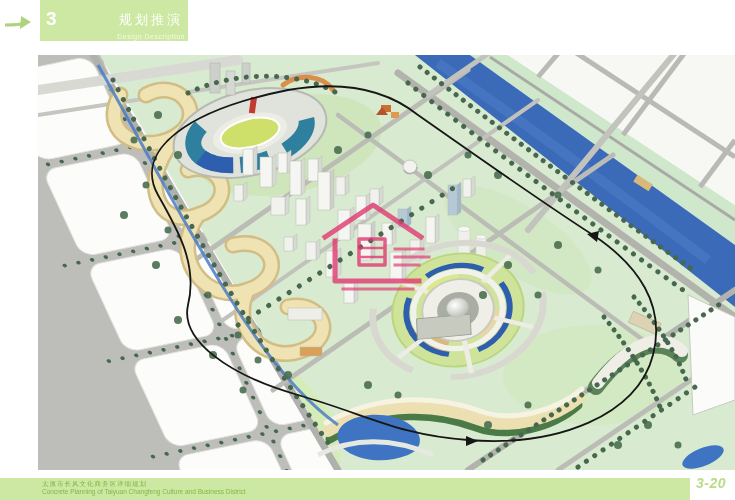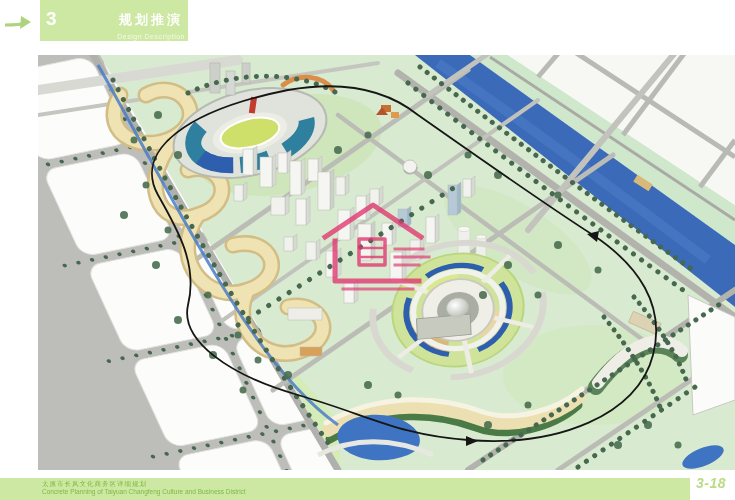--- a/index.html
+++ b/index.html
@@ -4,21 +4,21 @@
 <style>
   html,body{margin:0;padding:0;background:#ffffff;}
   body{width:735px;height:500px;position:relative;overflow:hidden;
        font-family:"Liberation Sans","DejaVu Sans",sans-serif;}
   .page{position:absolute;inset:0;background:#ffffff;}
 
   
   .hdr-arrow{position:absolute;left:4px;top:12px;width:30px;height:22px;}
   .hdr-bar{position:absolute;left:40px;top:0;width:148px;height:41px;background:#cde8a2;}
   .hdr-num{position:absolute;left:6px;top:8px;font-size:19px;font-weight:bold;color:#ffffff;}
-  .hdr-zh{position:absolute;right:5px;top:11px;font-size:13px;font-weight:bold;color:#ffffff;letter-spacing:3px;white-space:nowrap;}
+  .hdr-zh{position:absolute;right:5px;top:11px;font-size:13px;font-weight:normal;color:#ffffff;letter-spacing:3px;white-space:nowrap;}
   .hdr-en{position:absolute;right:3px;bottom:1px;font-size:7px;color:#f3fae6;letter-spacing:.5px;white-space:nowrap;}
 
   
   .ftr-bar{position:absolute;left:0;top:478px;width:690px;height:22px;background:#cde8a2;}
   .ftr-text{position:absolute;left:42px;top:2px;line-height:8px;}
   .ftr-zh{font-size:6.5px;color:#7db843;letter-spacing:1px;display:block;}
   .ftr-en{font-size:6.5px;color:#7db843;display:block;}
   .page-num{position:absolute;left:696px;top:475px;font-size:14px;font-weight:bold;font-style:italic;color:#badc84;letter-spacing:.5px;}
 
   
@@ -341,15 +341,15 @@
       </g>
     </g>
   </svg>
 
   <div class="ftr-bar">
     <div class="ftr-text">
       <span class="ftr-zh">太原市长风文化商务区详细规划</span>
       <span class="ftr-en">Concrete Planning of Taiyuan Changfeng Culture and Business District</span>
     </div>
   </div>
-  <div class="page-num">3-18</div>
+  <div class="page-num">3-20</div>
 
 </div>
 
 </body></html>

